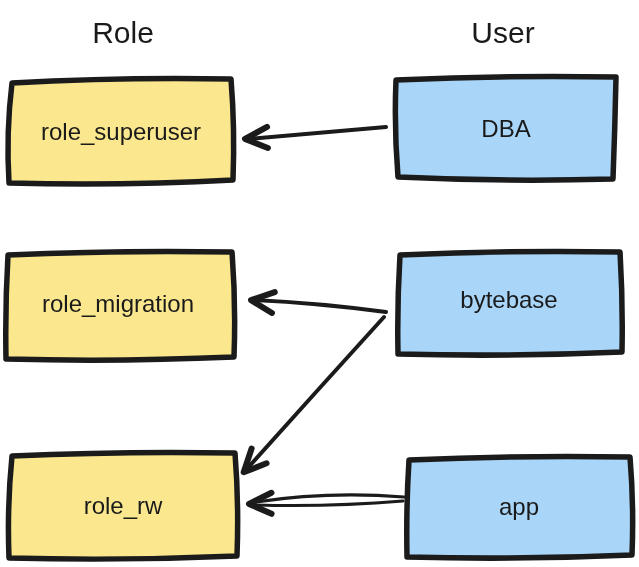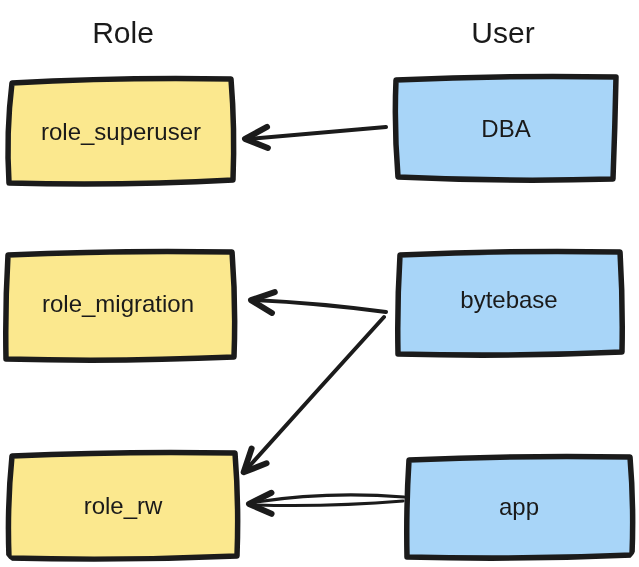--- a/index.html
+++ b/index.html
@@ -7,21 +7,20 @@
     padding: 0;
     background: #ffffff;
     font-family: "Liberation Sans", sans-serif;
   }
   .canvas {
     position: relative;
     width: 639px;
     height: 567px;
     background: #ffffff;
     overflow: hidden;
-    border-radius: 30px;
   }
   svg { display: block; }
   .ink-stroke {
     stroke: #1b1b1b;
     stroke-width: 5.5;
     fill: none;
     stroke-linecap: round;
     stroke-linejoin: round;
   }
   .edge-line {

